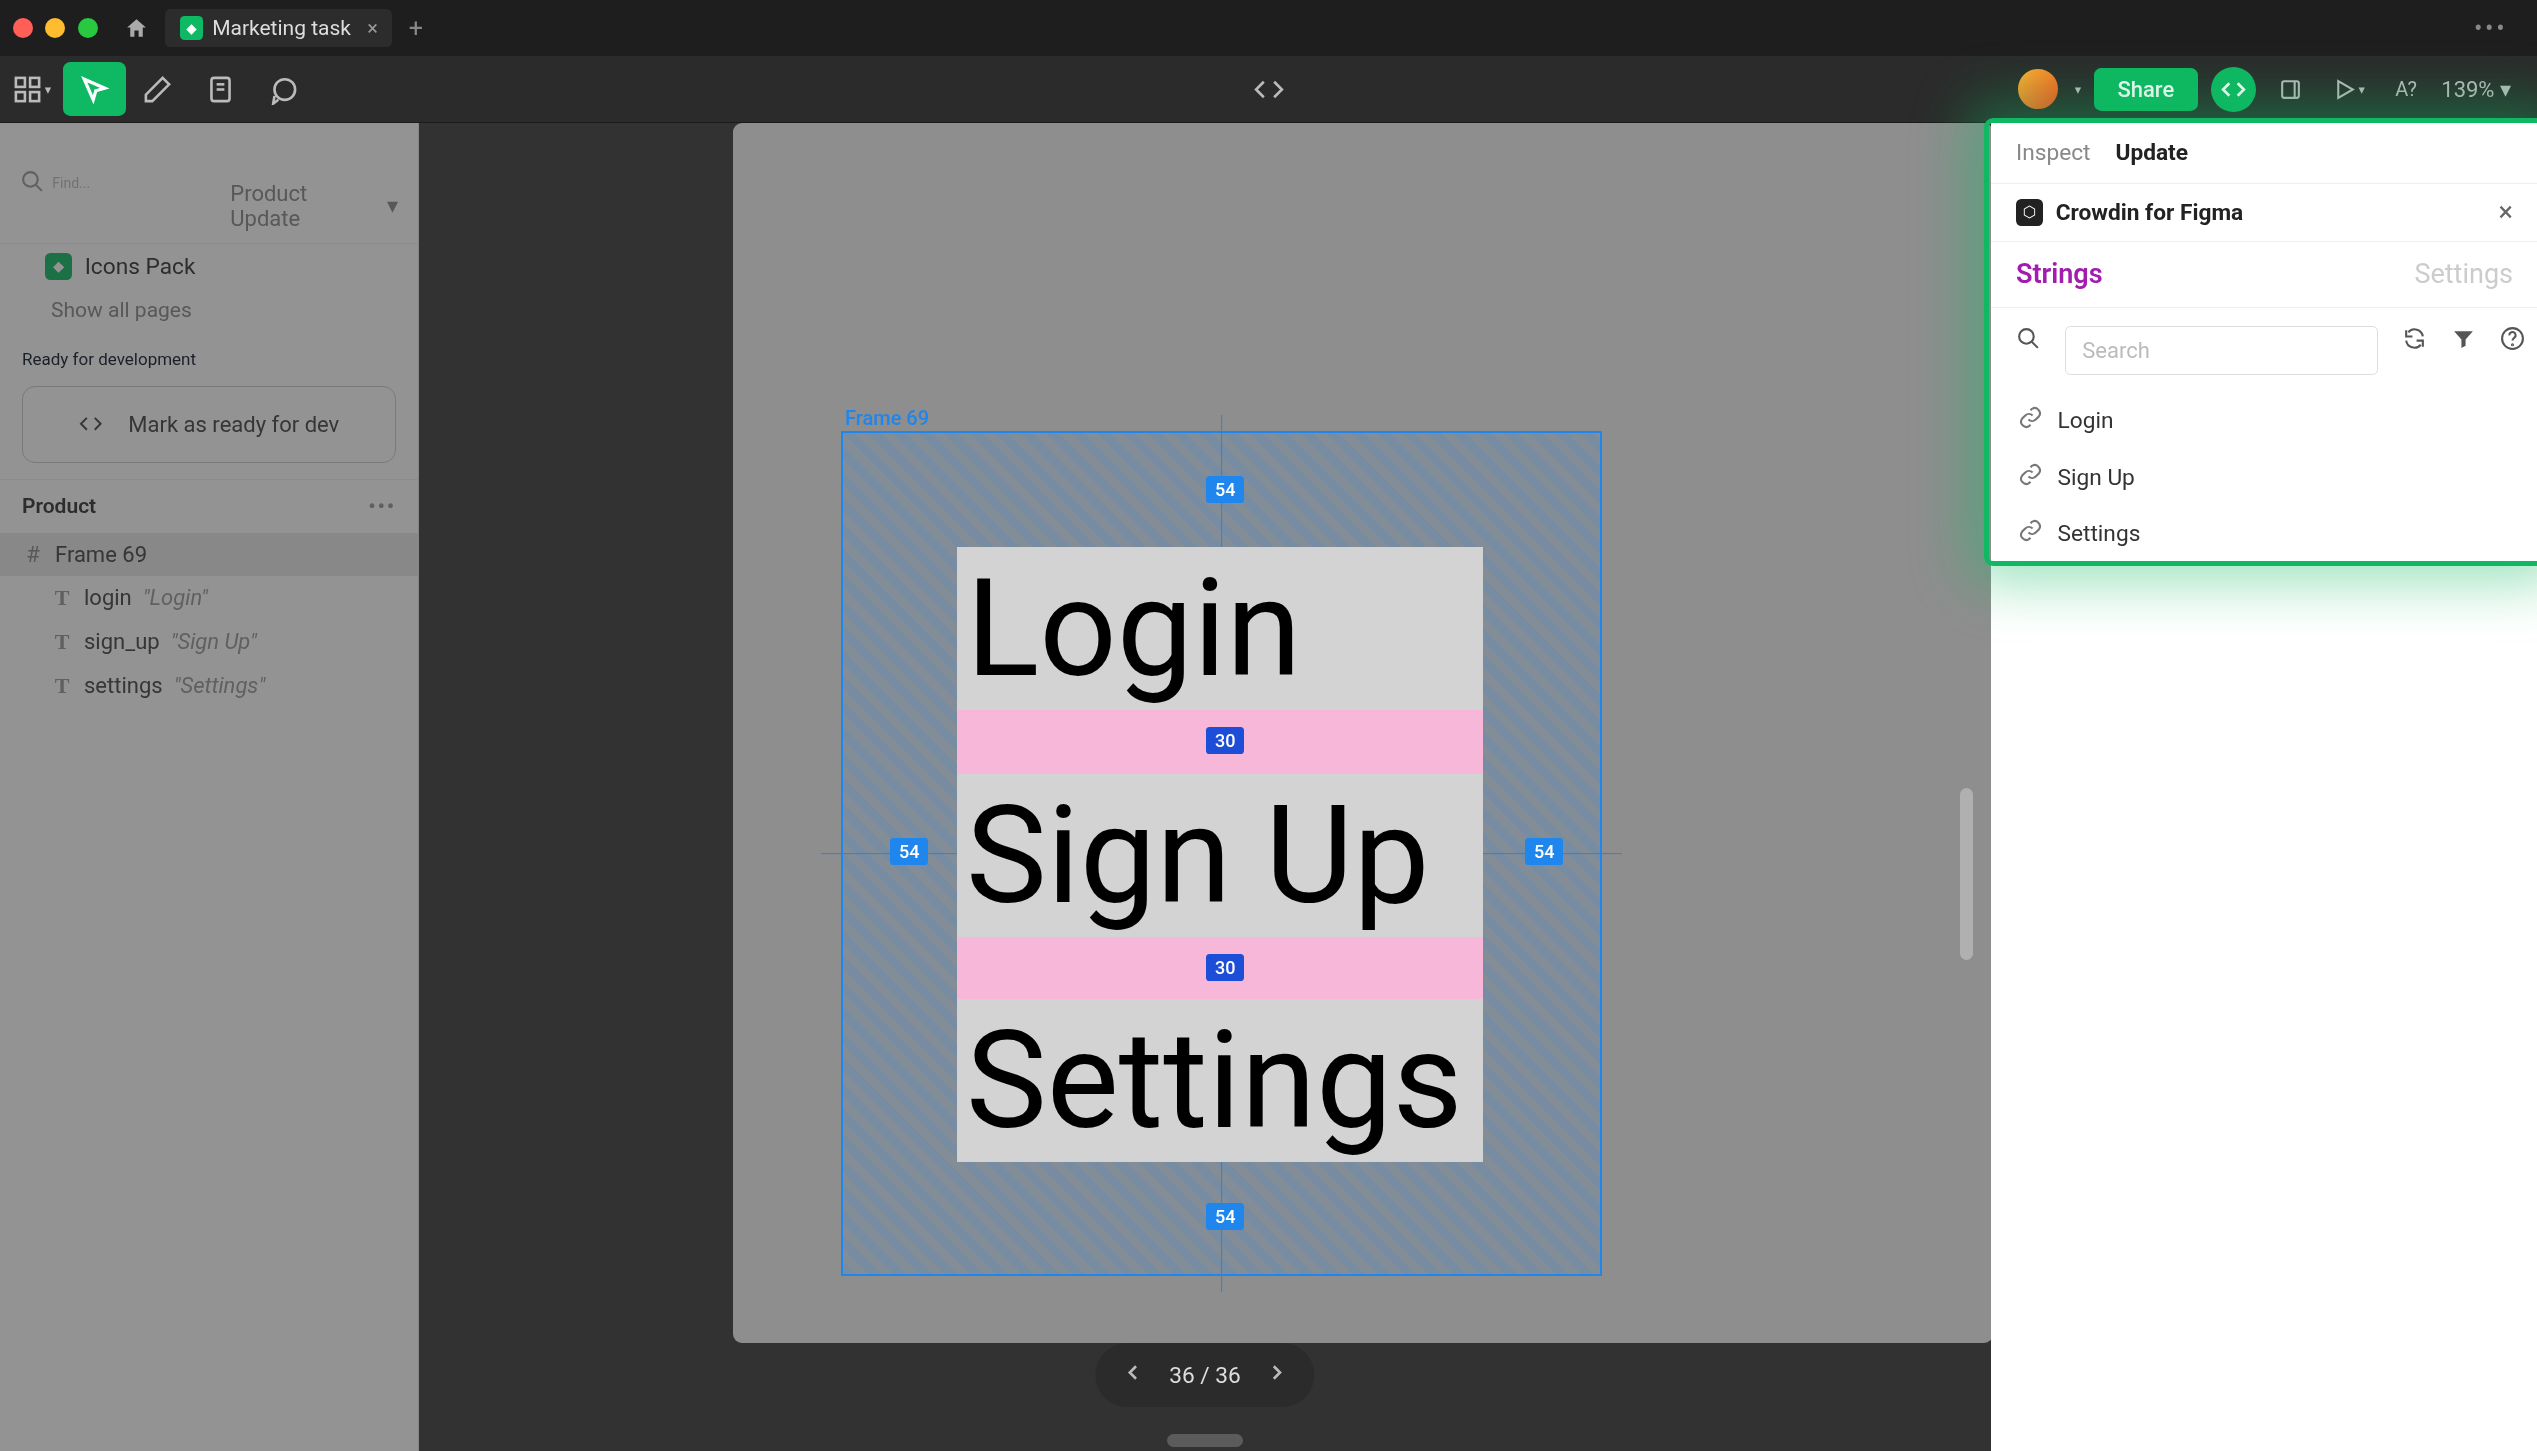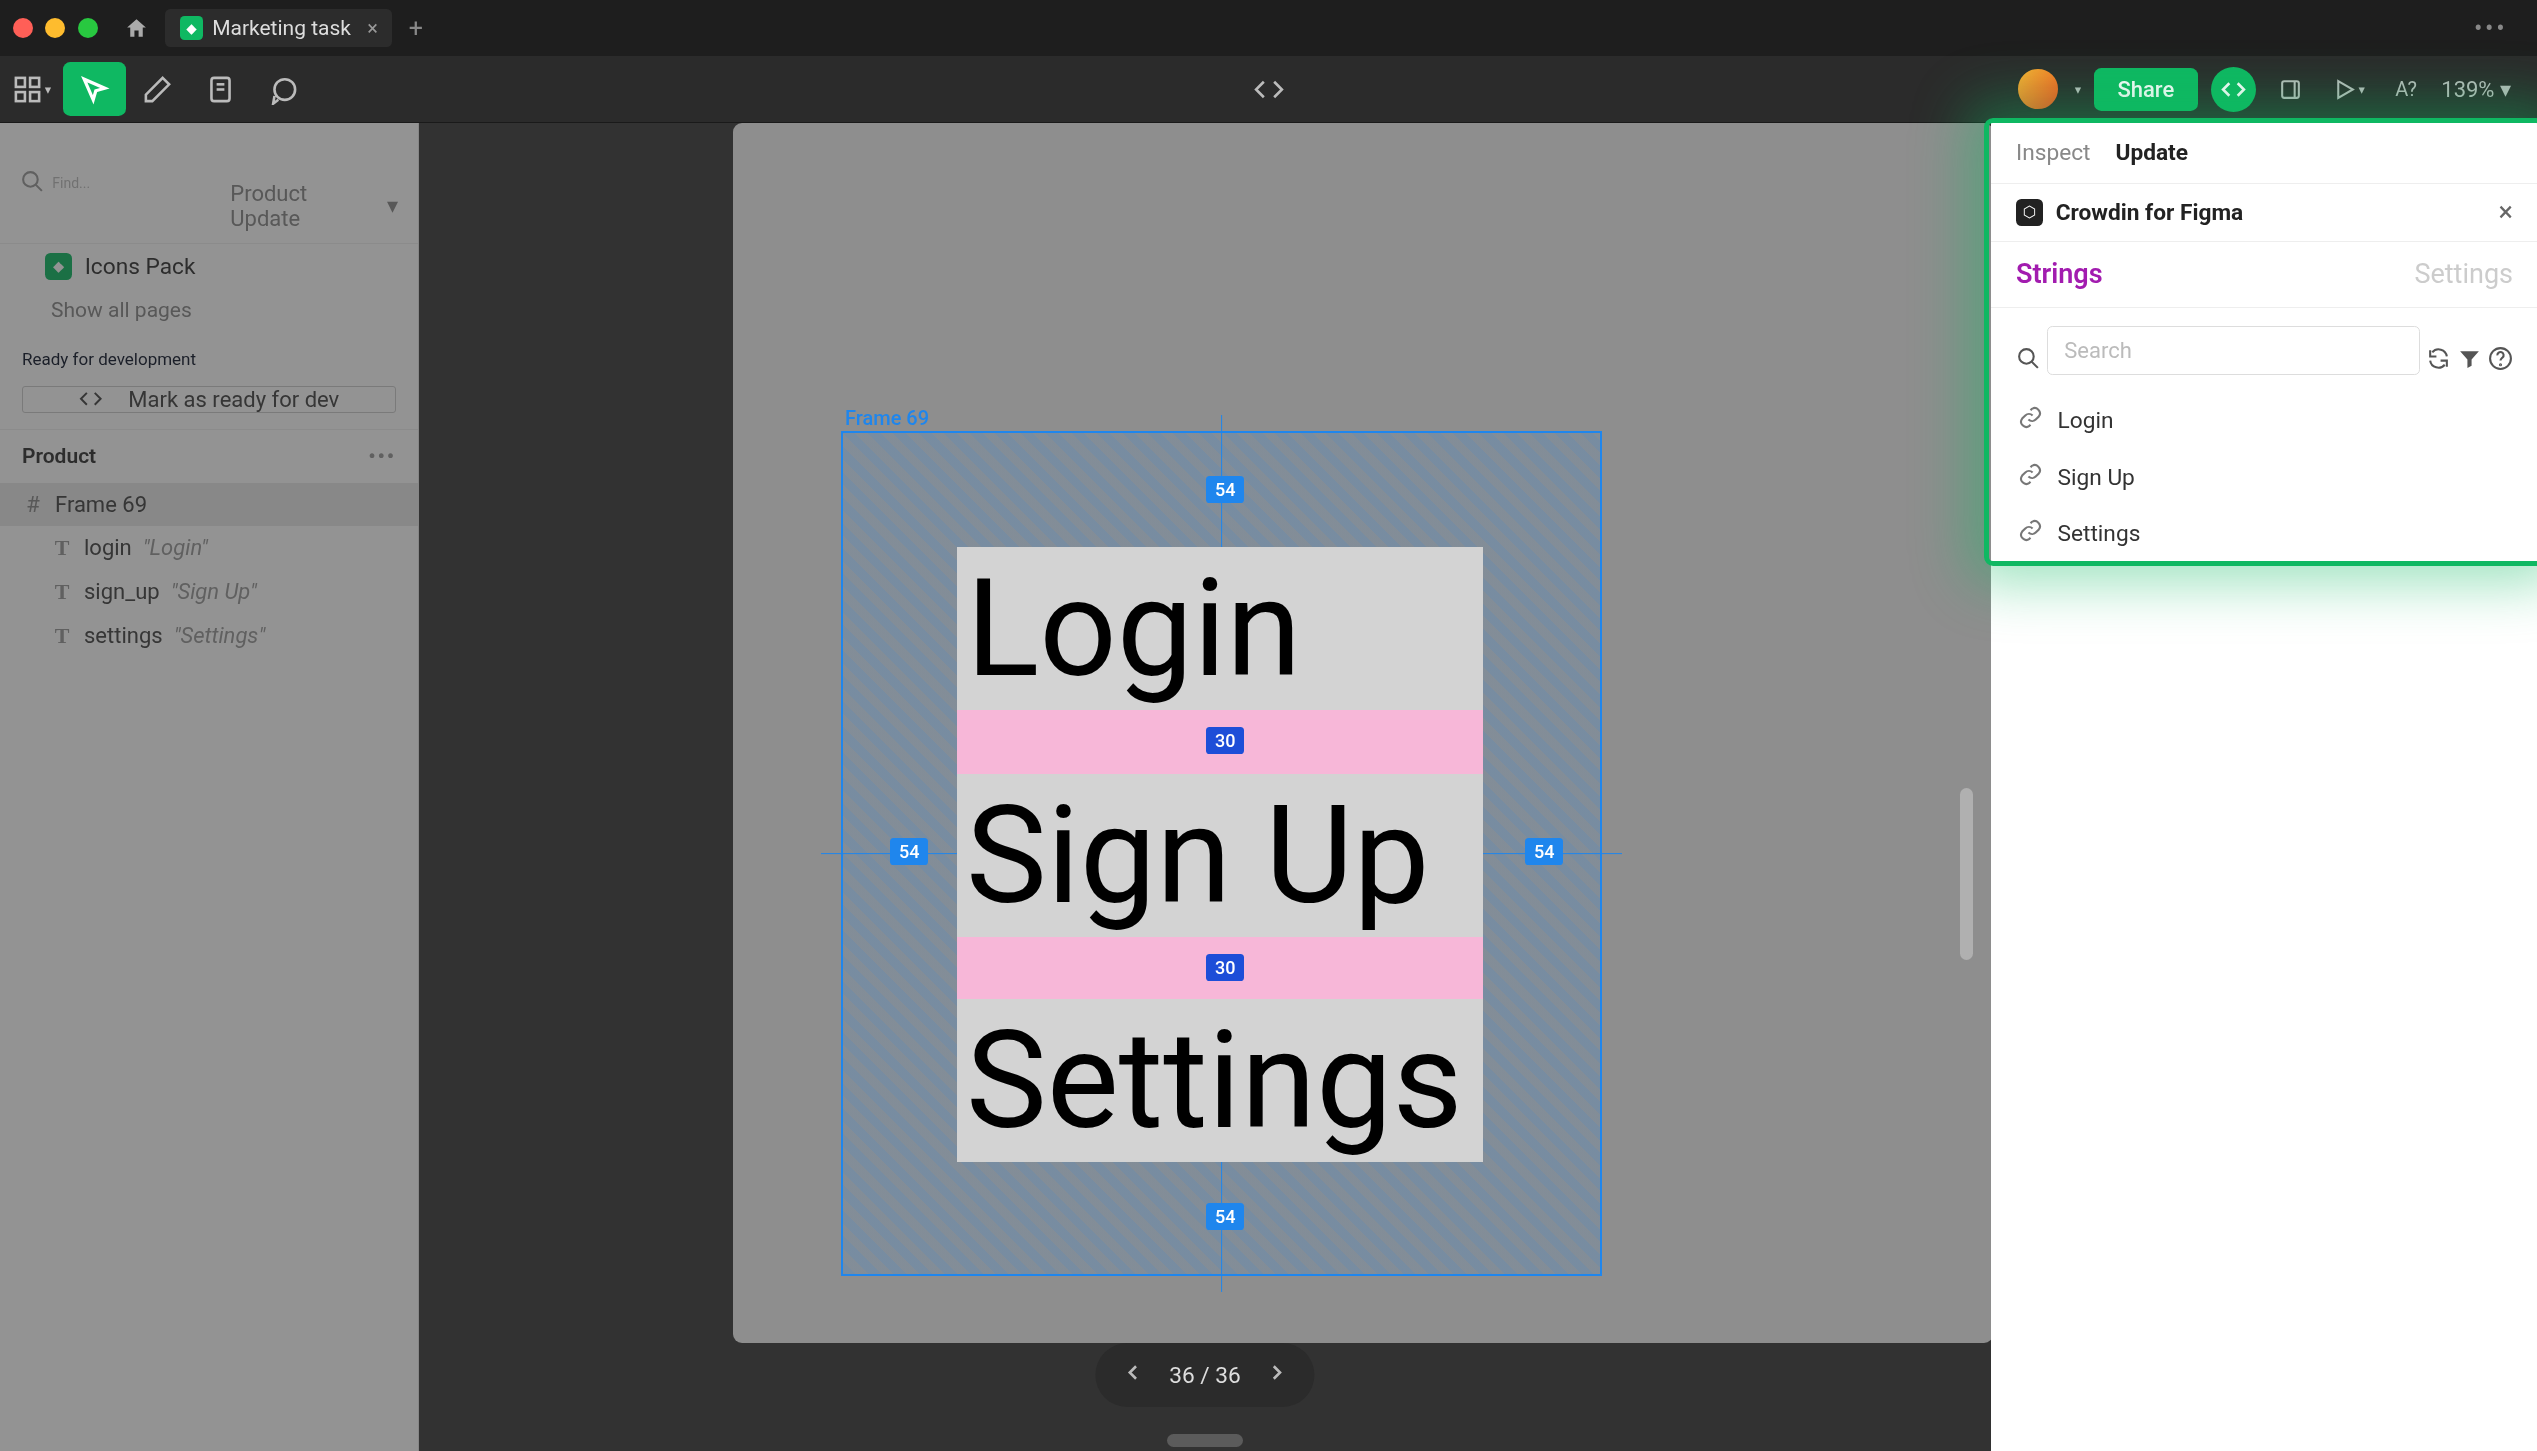--- a/index.html
+++ b/index.html
@@ -45,21 +45,21 @@
 .search-icon { color: #999; margin-right: 7.3px; }
 .search-input { border: none; outline: none; flex: 1; font-size: 14px; color: #737373; background: transparent; }
 .search-input::placeholder { color: #bbb; }
 .page-crumb { color: #888; font-size: 22px; display: flex; align-items: center; gap: 5.4px; margin-top: 45px; }
 
 .section-header { padding: 14.5px 22px; font-size: 21px; font-weight: 600; color: #333; }
 .page-item { display: flex; align-items: center; gap: 12.7px; padding: 9px 22px 9px 45px; font-size: 22.7px; color: #333; }
 .page-icon { width: 27px; height: 27px; background: #0fb862; border-radius: 5.4px; display: flex; align-items: center; justify-content: center; color: #fff; font-size: 14.5px; }
 .show-all { padding: 9px 22px 9px 51px; color: #888; font-size: 21px; }
 .ready-dev { padding: 18px 22px 9px; font-size: 17px; font-weight: 400; color: #0f172a; }
-.mark-ready-btn { margin: 7.3px 22px 16.3px; padding: 0; border: 1.4px solid #ccc; border-radius: 3px; display: flex; align-items: center; justify-content: center; gap: 26px; font-size: 22px; color: #444; }
+.mark-ready-btn { margin: 7.3px 22px 16.3px; padding: 25px; border: 1.4px solid #ccc; border-radius: 13px; display: flex; align-items: center; justify-content: center; gap: 26px; font-size: 22px; color: #444; }
 .mark-ready-btn svg { width: 23.6px; height: 23.6px; }
 .layers-hdr { display: flex; align-items: center; justify-content: space-between; padding: 14.5px 22px; font-size: 21px; font-weight: 600; color: #333; border-top: 0.9px solid #eee; }
 .layers-hdr .dots { color: #999; letter-spacing: 1.8px; }
 .layer-row { display: flex; align-items: center; gap: 11px; padding: 9px 22px; font-size: 22px; color: #444; }
 .layer-row.selected { background: #e8e8e8; }
 .layer-row .frame-icon { color: #888; width: 22px; display: flex; justify-content: center; }
 .layer-row.child { padding-left: 51px; }
 .layer-row .t-icon { color: #999; font-family: serif; font-weight: bold; width: 22px; text-align: center; }
 .layer-row .ln { color: #444; }
 .layer-row .lv { color: #999; font-style: italic; }
@@ -103,21 +103,21 @@
 
 .plugin-hdr { display: flex; align-items: center; padding: 12.7px 25px; gap: 12.7px; border-bottom: 0.9px solid #eee; }
 .plugin-hdr .logo { width: 27px; height: 27px; background: #222; border-radius: 5.4px; display:flex;align-items:center;justify-content:center;color:#fff;font-size:15.4px;}
 .plugin-hdr .title { font-size: 22.7px; font-weight: 700; color: #222; flex: 1; }
 .plugin-hdr .close { color: #666; font-size: 27px; }
 
 .plugin-subhdr { display: flex; justify-content: space-between; padding: 16.3px 25px; font-size: 27px; border-bottom: 0.9px solid #eee; }
 .plugin-subhdr .l { color: #a21caf; font-weight: 600; }
 .plugin-subhdr .r { color: #ccc; }
 
-.plugin-search { display: flex; align-items: flex-end; gap: 6px; padding: 18px 25px; }
+.plugin-search { display: flex; align-items: flex-start; gap: 24px; padding: 18px 25px; }
 .plugin-search .sicon { color: #555; }
 .plugin-search input { flex: 1; border: 0.9px solid #ddd; border-radius: 5.4px; padding: 11px 16.3px; font-size: 22px; outline: none; }
 .plugin-search input::placeholder { color: #bbb; }
 .plugin-search .tool { color: #555; }
 
 .string-item { display: flex; align-items: center; gap: 14.5px; padding: 12.7px 27px; font-size: 22.7px; color: #333; }
 .string-item .link-icon { color: #777; }
 
 
 .footer-nav { position: absolute; left: 50%; bottom: 45px; transform: translateX(-50%); background: #2b2b2b; border-radius: 36px; padding: 11px 20px; display: flex; align-items: center; gap: 18px; color: #ddd; font-size: 22.7px; z-index: 6; }

